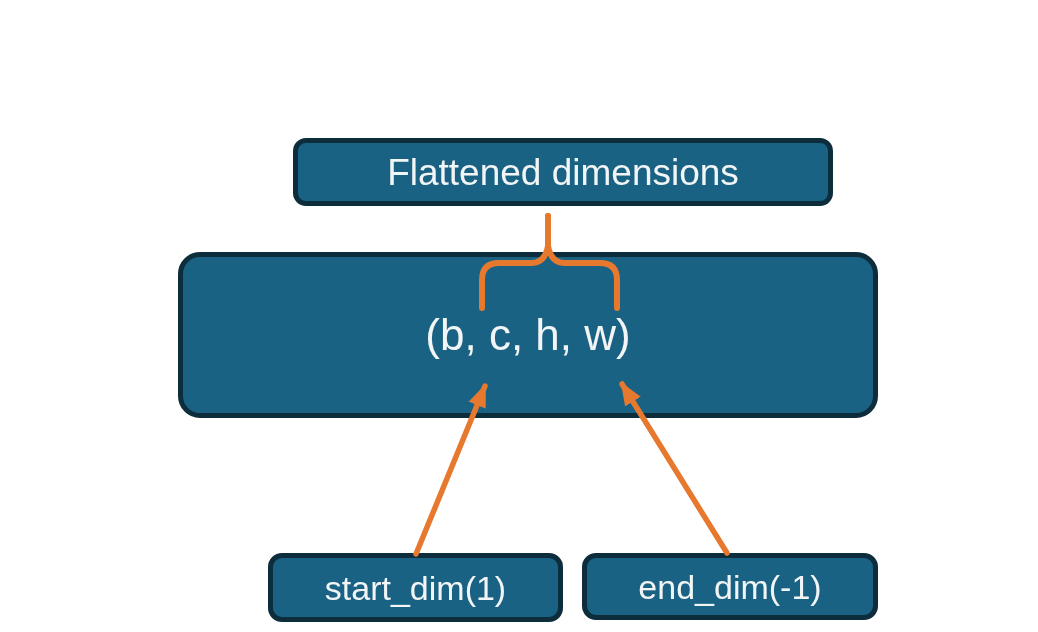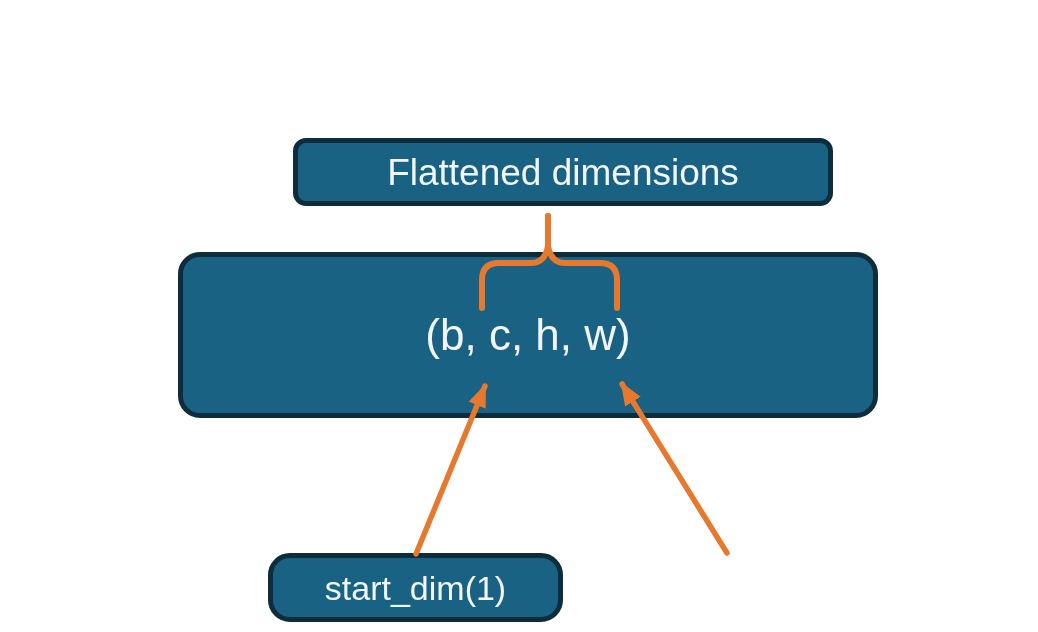--- a/index.html
+++ b/index.html
@@ -38,21 +38,21 @@
     font-size: 37px;
   }
   .node-tensor {
     left: 178px; top: 212px; width: 700px; height: 166px;
     border-radius: 22px;
     font-size: 44px;
     padding-top: 0;
   }
   .node-start {
     left: 268px; top: 513px; width: 295px; height: 69px;
-    border-radius: 22px;
+    border-radius: 14px;
     font-size: 34px;
   }
   .node-end {
     left: 582px; top: 513px; width: 296px; height: 67px;
     border-radius: 14px;
     font-size: 34px;
   }
   .overlay {
     position: absolute;
     left: 0; top: 0;
@@ -79,20 +79,23 @@
   </div>
 
   <div class="node node-tensor">
     <span>(b, c, h, w)</span>
   </div>
 
   <div class="node node-start">
     <span>start_dim(1)</span>
   </div>
 
+  <div class="node node-end">
+    <span>end_dim(-1)</span>
+  </div>
 
   <svg class="overlay" viewBox="0 0 1038 632" xmlns="http://www.w3.org/2000/svg">
     <defs>
       <marker id="arrow-tip" viewBox="0 0 10 8" refX="9" refY="4" markerWidth="23" markerHeight="19" markerUnits="userSpaceOnUse" orient="auto">
         <path class="arrowhead" d="M0,0 L10,4 L0,8 Z"></path>
       </marker>
     </defs>
 
     <path class="connector brace" d="M482,268 L482,240 Q482,223 499,223 L531,223 Q545,223 548,206 L548,176"></path>
     <path class="connector brace" d="M617,268 L617,240 Q617,223 600,223 L565,223 Q551,223 548,206 L548,176"></path>

